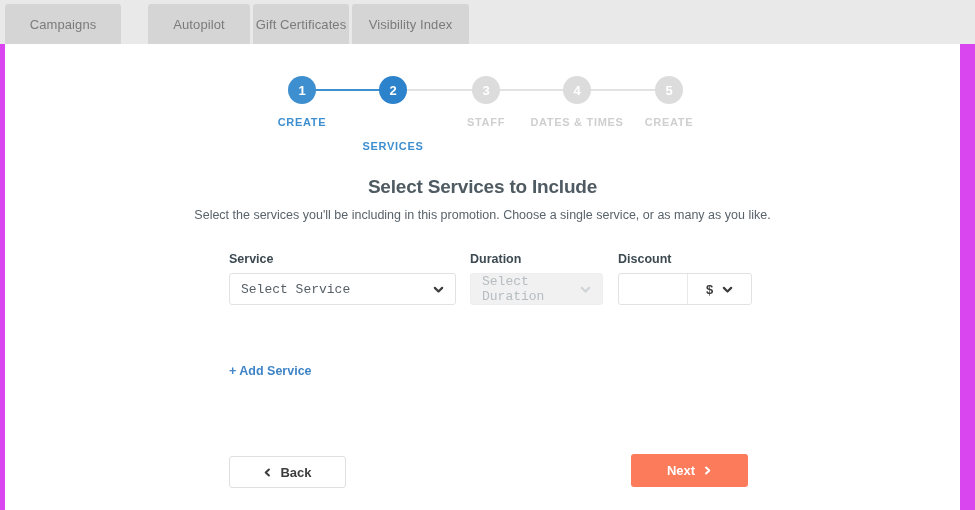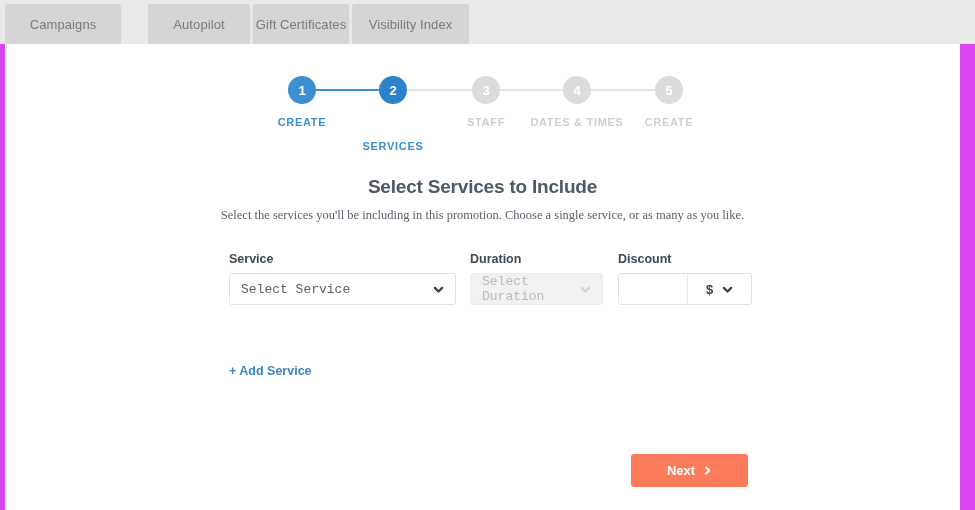--- a/index.html
+++ b/index.html
@@ -147,21 +147,20 @@
   }
 
   .page-sub {
     position: absolute;
     left: 0;
     top: 164px;
     width: 955px;
     text-align: center;
     font-size: 12.5px;
     color: #59636b;
-    font-family: Liberation Serif, serif;
   }
 
   
   .form-row {
     position: absolute;
     left: 224px;
     top: 208px;
     width: 560px;
   }
 
@@ -385,20 +384,26 @@
                 <path d="M2 4.2 L6 8.2 L10 4.2"></path>
               </svg>
           </div>
         </div>
       </div>
 
     </div>
 
     <div class="add-service">+ Add Service</div>
 
+    <div class="btn-back">
+      <svg class="arrow dark" viewBox="0 0 10 10">
+          <path d="M6.6 1.6 L3 5 L6.6 8.4"></path>
+        </svg>
+      <span>Back</span>
+    </div>
 
     <div class="btn-next">
       <span>Next</span>
       <svg class="arrow white" viewBox="0 0 10 10">
           <path d="M3.4 1.6 L7 5 L3.4 8.4"></path>
         </svg>
     </div>
 
   </div>
 </div>

